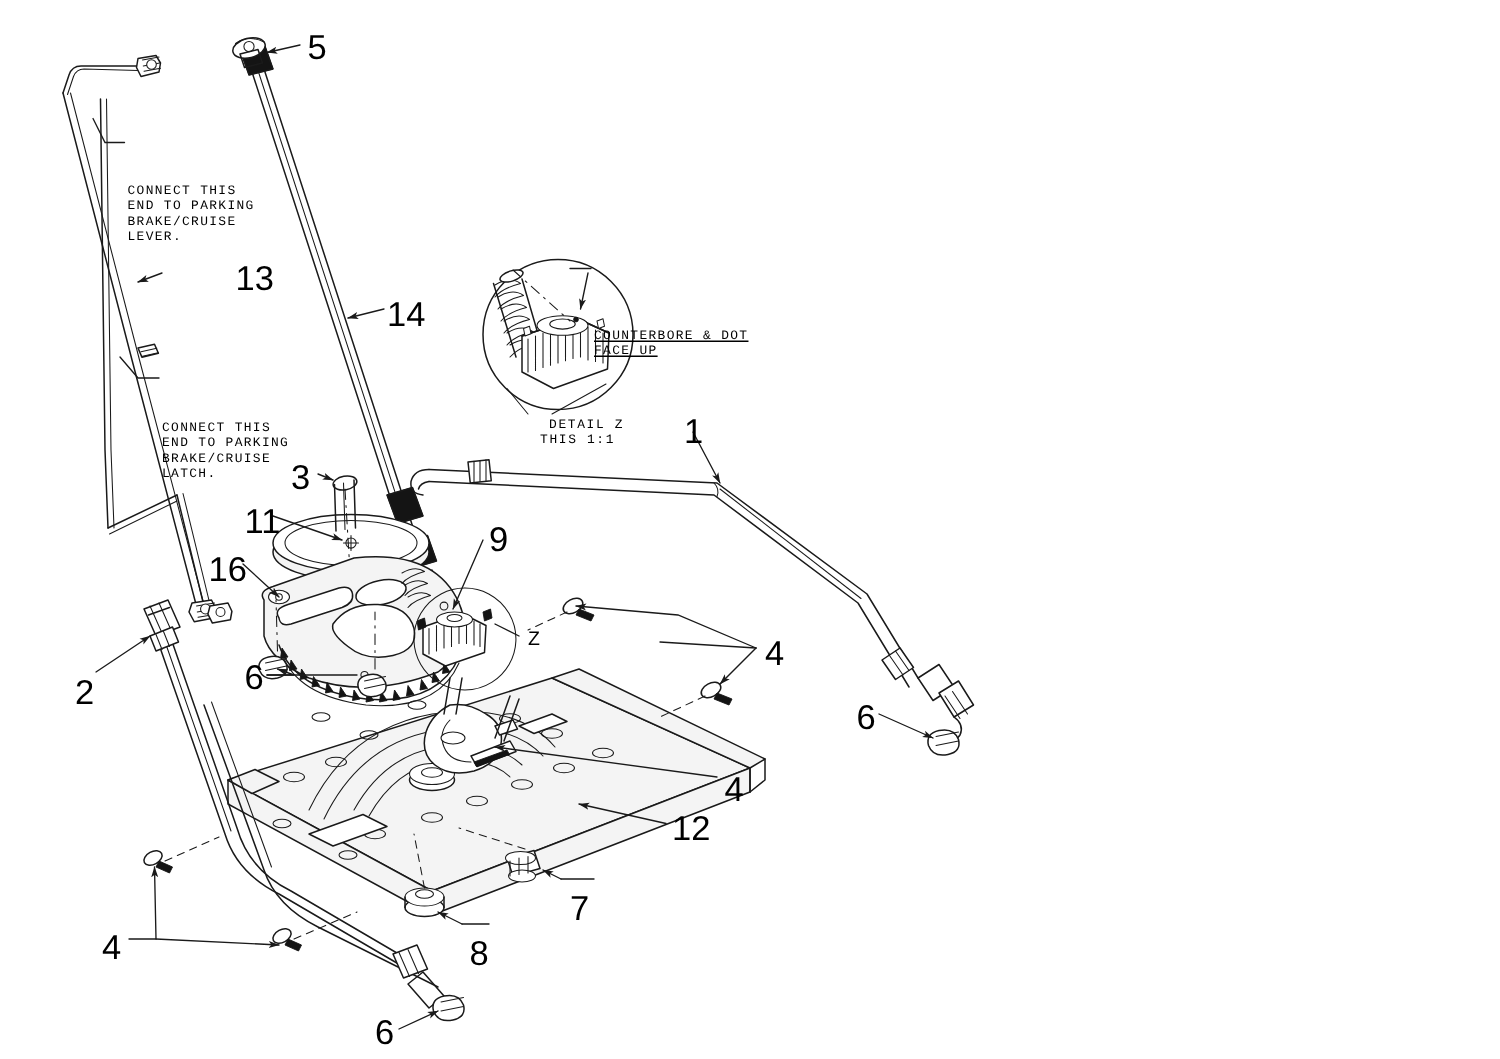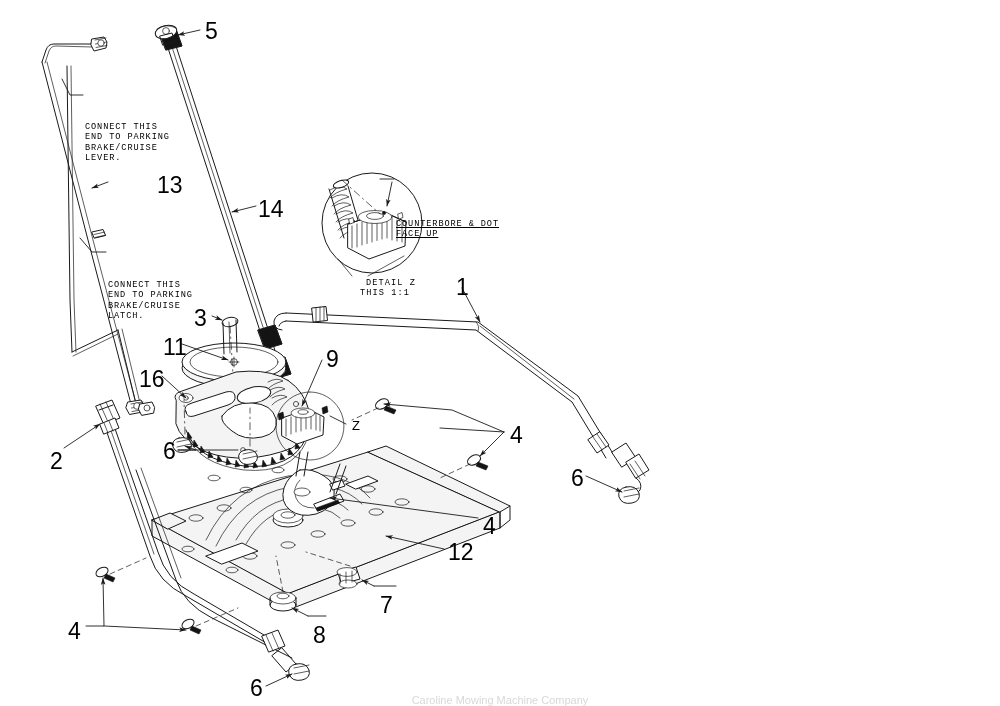--- a/index.html
+++ b/index.html
@@ -481,15 +481,14 @@
   <div class="callout" style="left:510px; top:424px;">4</div>
   <div class="callout" style="left:163px; top:440px;">6</div>
   <div class="callout" style="left:571px; top:467px;">6</div>
   <div class="callout" style="left:483px; top:515px;">4</div>
   <div class="callout" style="left:448px; top:541px;">12</div>
   <div class="callout" style="left:380px; top:594px;">7</div>
   <div class="callout" style="left:313px; top:624px;">8</div>
   <div class="callout" style="left:68px;  top:620px;">4</div>
   <div class="callout" style="left:250px; top:677px;">6</div>
 
-  <div class="watermark">Caroline Mowing Machine Company</div>
 
 </div>
 
 </body></html>

